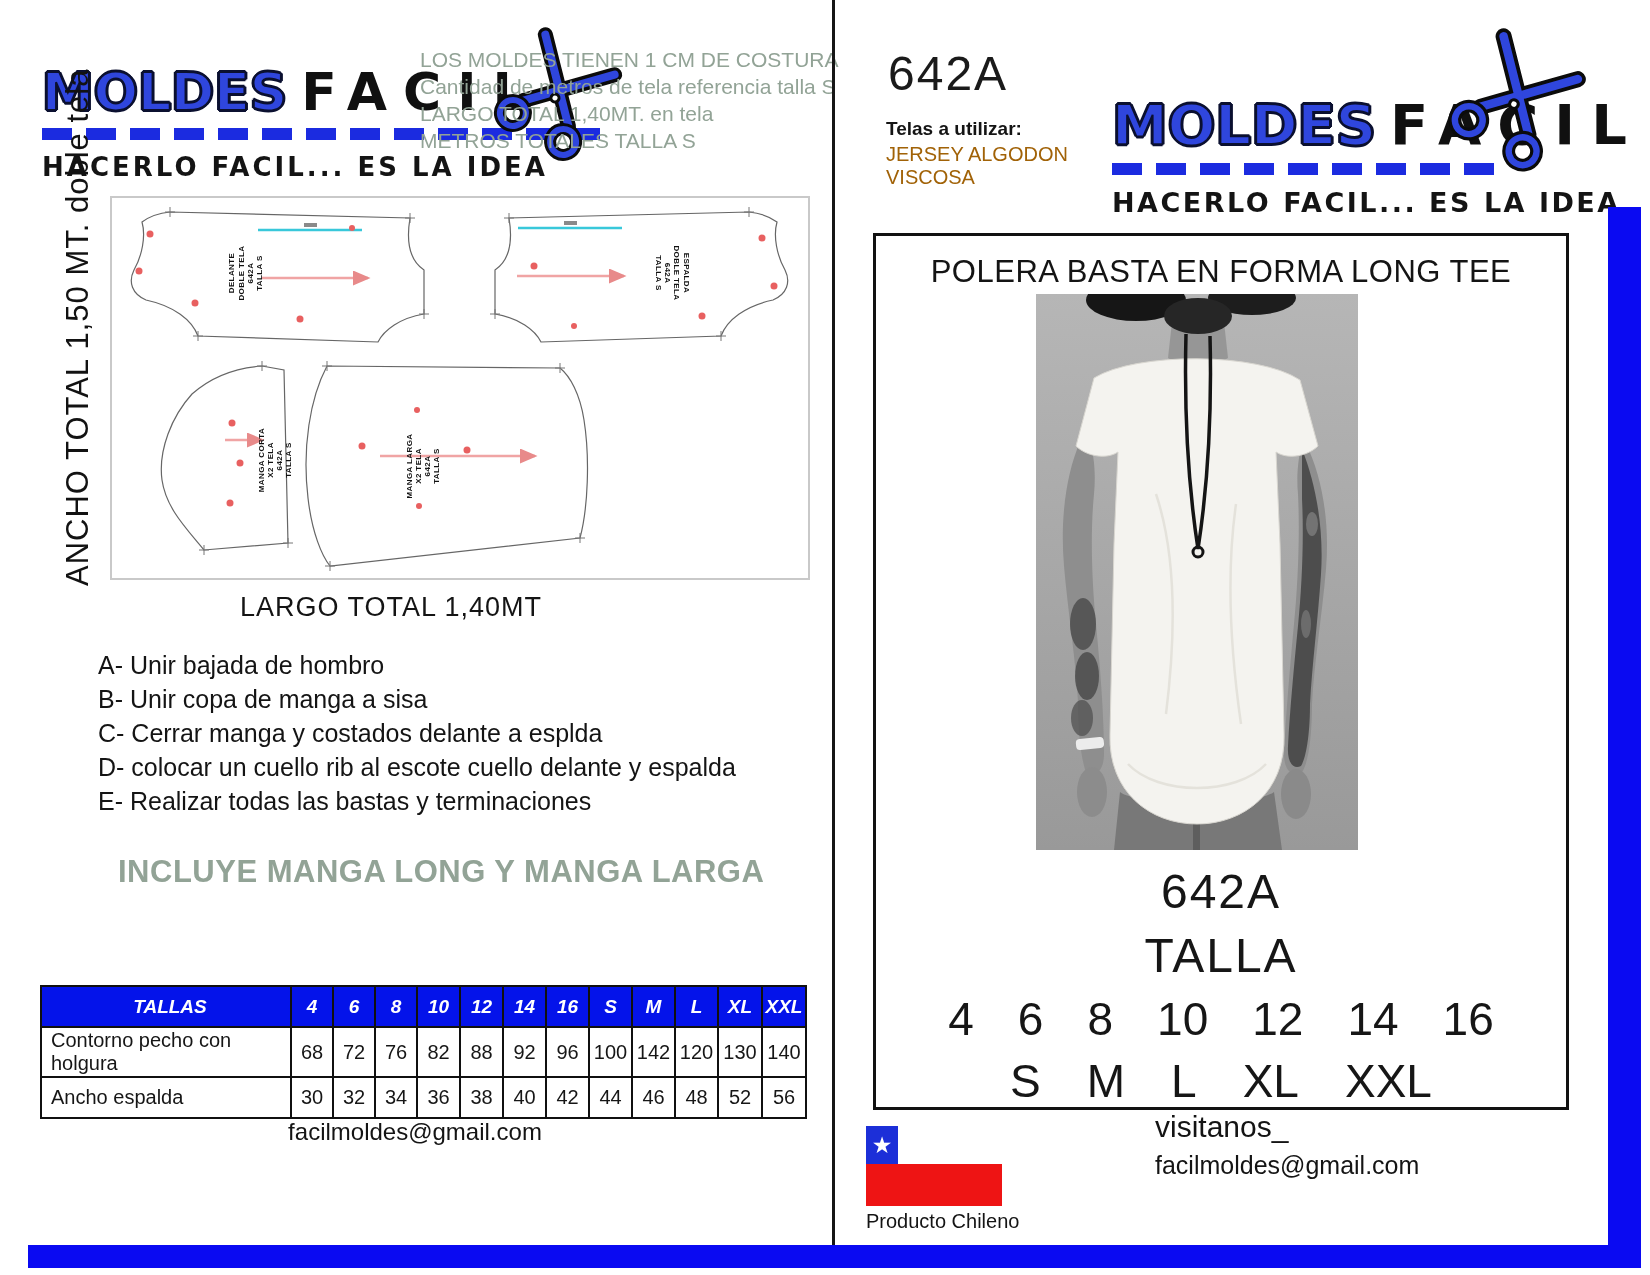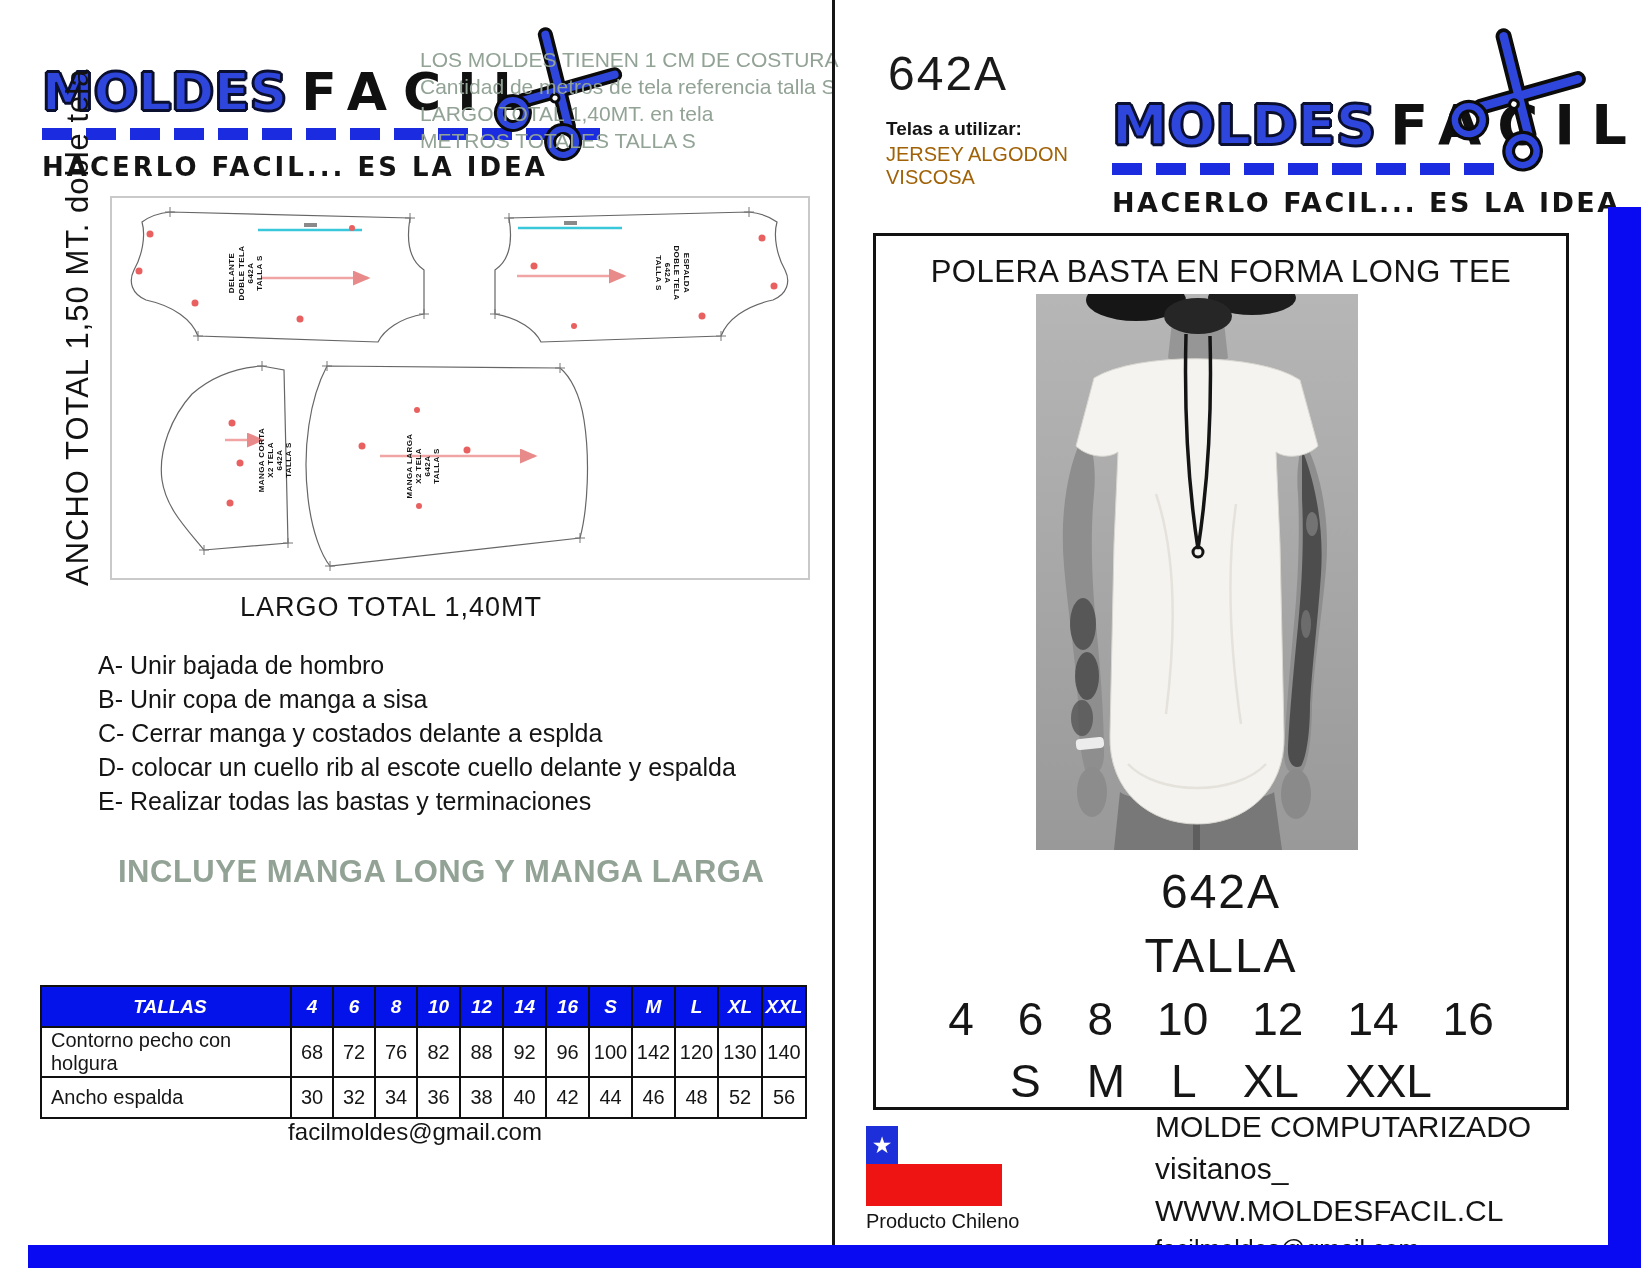--- a/index.html
+++ b/index.html
@@ -360,22 +360,20 @@
     </div>
   </div>
 
   <div class="abs flag-blue" style="left:866px;top:1126px;">
     <span>★</span>
   </div>
   <div class="abs flag-red" style="left:866px;top:1164px;"></div>
   <div class="abs flag-caption" style="left:866px;top:1210px;">Producto Chileno</div>
 
   <div class="abs" style="left:1155px;top:1106px;">
-    <div class="rfoot-big">MOLDE COMPUTARIZADO</div>
     <div class="rfoot-big">visitanos_</div>
-    <div class="rfoot-big">WWW.MOLDESFACIL.CL</div>
     <div class="rfoot-small">facilmoldes@gmail.com</div>
   </div>
 
   <div class="abs accent-bar" style="left:1608px;top:207px;width:33px;height:1061px;"></div>
   <div class="abs accent-bar" style="left:28px;top:1245px;width:1613px;height:23px;"></div>
 
 </div>
 
 </body></html>

